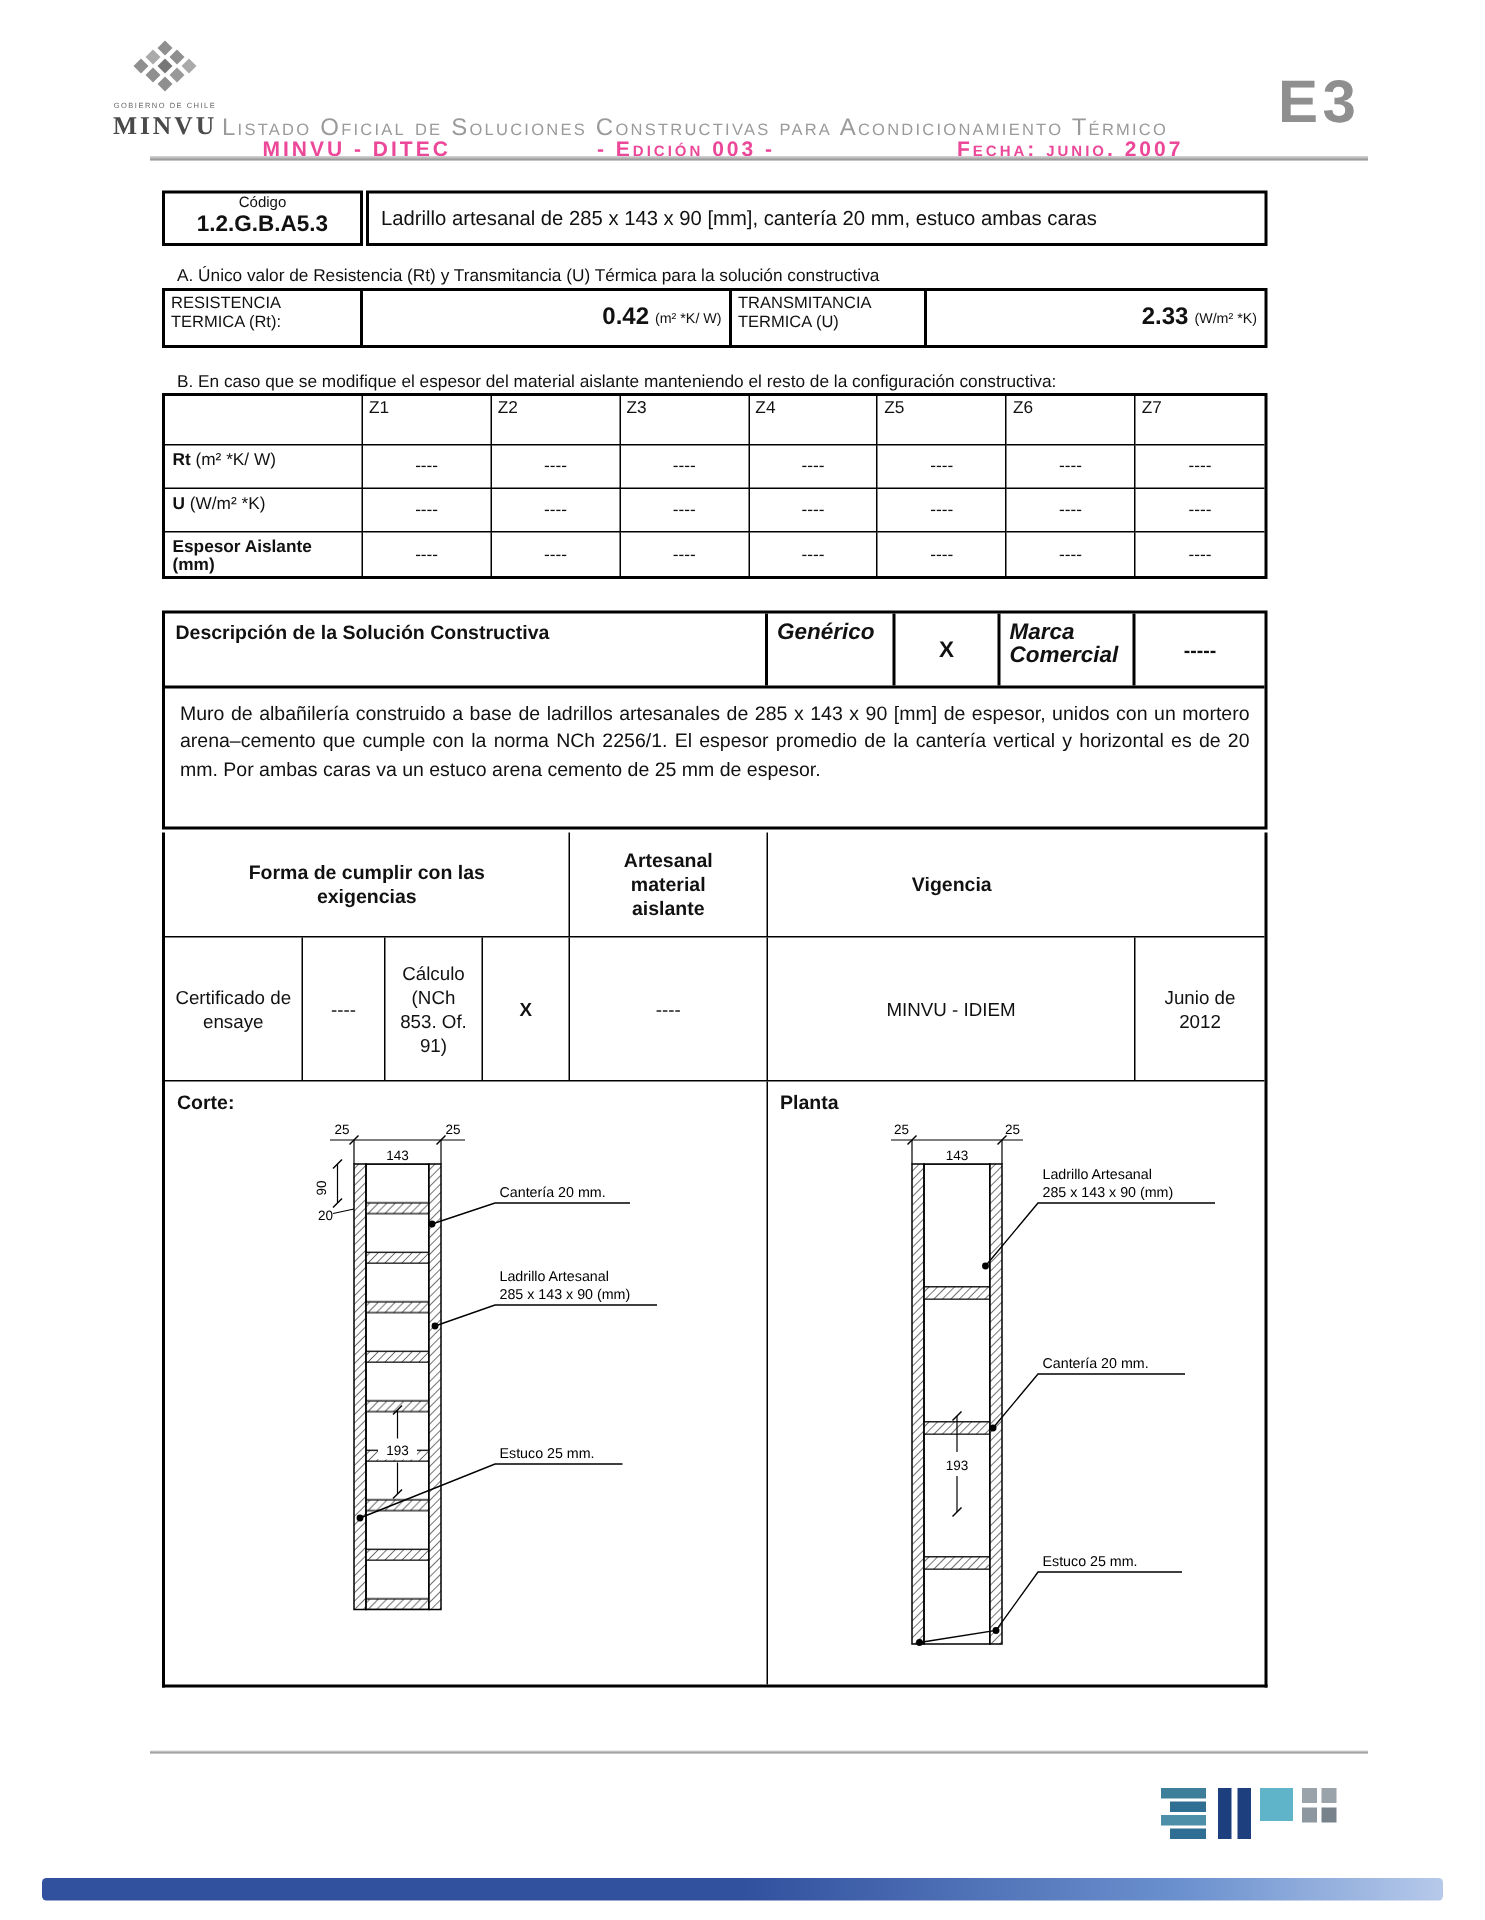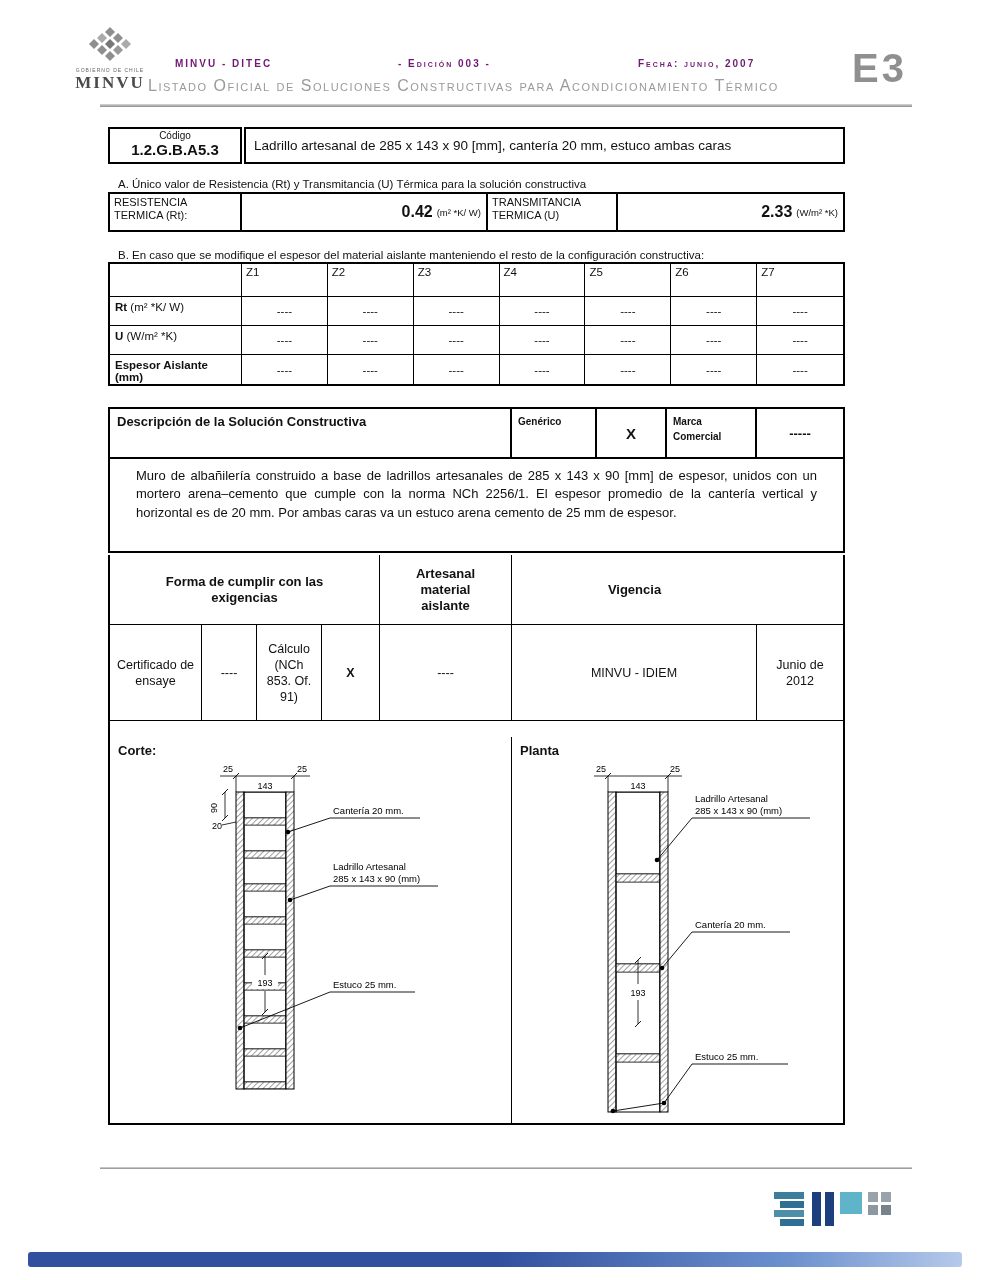--- a/index.html
+++ b/index.html
@@ -6,21 +6,21 @@
   .sheet{position:relative;width:990px;height:1280px;background:#fff;overflow:hidden;
          font-family:"Liberation Sans",sans-serif;color:#111;}
   .sheet *{box-sizing:border-box;}
 
   
   .logo{position:absolute;left:64px;top:26px;width:92px;text-align:center;}
   .logo-gob{font-size:5px;letter-spacing:1px;color:#666;margin-top:1px;}
   .logo-minvu{font-family:"Liberation Serif",serif;font-size:17px;font-weight:bold;
               color:#4a4a4a;letter-spacing:2px;}
   .hdr-small{position:absolute;font-variant:small-caps;font-weight:bold;letter-spacing:2px;
-             color:#701a75;font-size:10px;white-space:nowrap;}
+             color:#ec4899;font-size:14px;white-space:nowrap;margin-top:33px;}
   .hdr-org{left:175px;top:58px;}
   .hdr-edition{left:398px;top:58px;}
   .hdr-date{left:638px;top:58px;}
   .hdr-title{position:absolute;left:148px;top:77px;width:700px;font-variant:small-caps;
              font-weight:normal;letter-spacing:1.5px;color:#9a9a9a;font-size:16px;white-space:nowrap;}
   .hdr-e3{position:absolute;left:852px;top:46px;font-size:40px;font-weight:bold;
           color:#8f8f8f;letter-spacing:3px;}
   .rule{position:absolute;left:100px;width:812px;background:linear-gradient(to bottom,#d9d9d9,#8b8b8b);}
   .rule-top{top:104px;height:3px;}
   .rule-bottom{top:1167px;height:2px;}
@@ -58,42 +58,42 @@
   .tb-label{padding:4px 5px;}
   .tb-val{display:flex;align-items:center;justify-content:center;font-size:12px;}
 
   
   .descTable{position:absolute;left:108px;top:407px;width:737px;border:2px solid #000;}
   .descHead{display:grid;grid-template-columns:402px 85px 70px 90px 86px;height:50px;
             border-bottom:2px solid #000;}
   .descHead>div{border-right:2px solid #000;}
   .descHead>div:last-child{border-right:none;}
   .dh-title{font-weight:bold;font-size:13px;padding:5px 7px;}
-  .dh-generic,.dh-brand{font-weight:bold;font-size:10px;padding:5px 6px;line-height:15px;}
+  .dh-generic,.dh-brand{font-weight:bold;font-size:15px;padding:5px 6px;line-height:15px;font-style:italic;}
   .dh-x{display:flex;align-items:center;justify-content:center;font-weight:bold;font-size:15px;}
   .dh-dash{display:flex;align-items:center;justify-content:center;font-weight:bold;font-size:13px;}
-  .descBody{height:92px;font-size:13px;line-height:1.42;padding:8px 26px;text-align:justify;}
+  .descBody{height:92px;font-size:13px;line-height:1.42;padding:8px 10px;text-align:justify;}
 
   
   .compTable{position:absolute;left:108px;top:555px;width:737px;border:2px solid #000;border-top:none;}
   .compHead{display:grid;grid-template-columns:270px 132px 245px 86px;height:70px;
             border-bottom:1px solid #000;}
   .compHead>div{border-right:1px solid #000;display:flex;align-items:center;justify-content:center;
                 text-align:center;font-weight:bold;font-size:13px;line-height:16px;}
   .compHead>div:last-child{border-right:none;}
   .ch-forma{padding:0 36px;}
   .ch-densidad{padding:0 30px;}
   .compBody{display:grid;grid-template-columns:92px 55px 65px 58px 132px 245px 86px;height:96px;
             border-bottom:1px solid #000;}
   .compBody>div{border-right:1px solid #000;display:flex;align-items:center;justify-content:center;
                 text-align:center;font-size:12.5px;line-height:16px;padding:2px 4px;}
   .compBody>div:last-child{border-right:none;}
   .cb-x{font-weight:bold;font-size:14px;}
   .drawRow{display:grid;grid-template-columns:402px 331px;height:402px;}
-  .drawCell{padding:6px 0 0 8px;overflow:hidden;margin-top:16px;}
+  .drawCell{padding:6px 0 0 8px;overflow:hidden;}
   .drawCell.leftc{border-right:1px solid #000;}
   .drawLabel{font-weight:bold;font-size:13px;}
   .draw-svg{display:block;margin-top:2px;}
   .draw-svg text{font-family:"Liberation Sans",sans-serif;font-size:9.5px;fill:#000;}
   .draw-svg text.dim{font-size:9px;}
 
   
   .foot-page{position:absolute;left:0;top:1190px;width:990px;text-align:center;font-size:11.5px;}
   .foot-logo{position:absolute;left:772px;top:1184px;}
   .foot-bar{position:absolute;left:28px;top:1252px;width:934px;height:15px;border-radius:3px;

